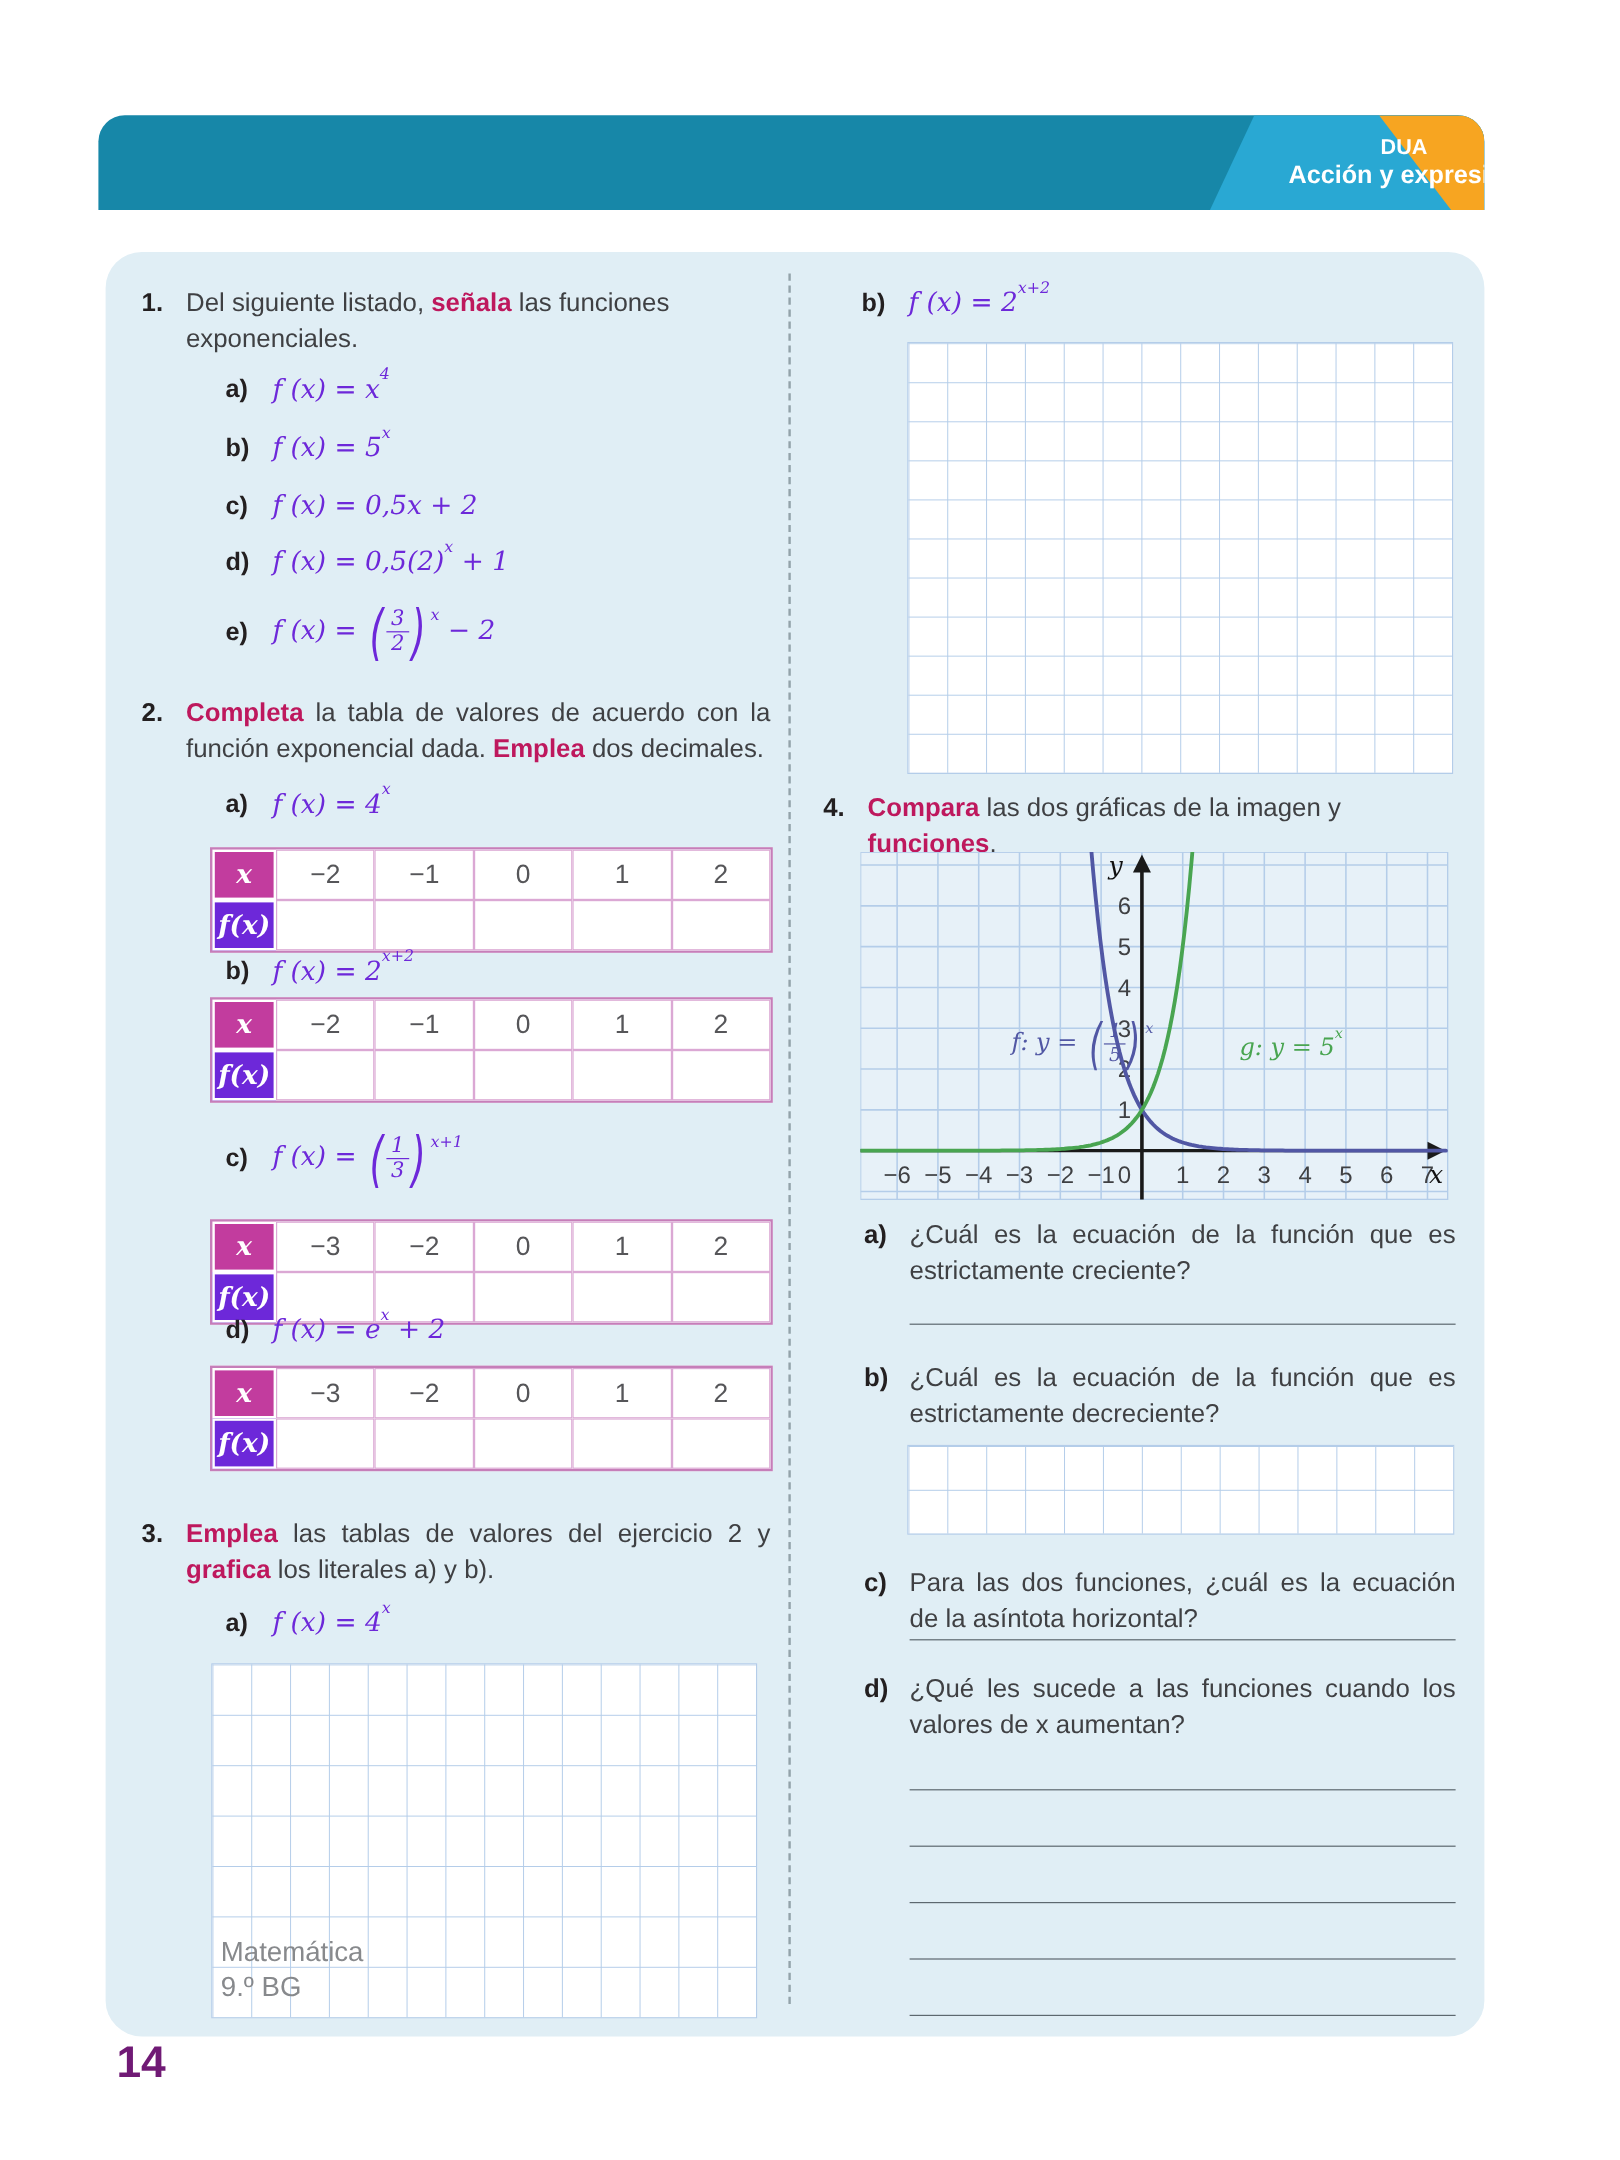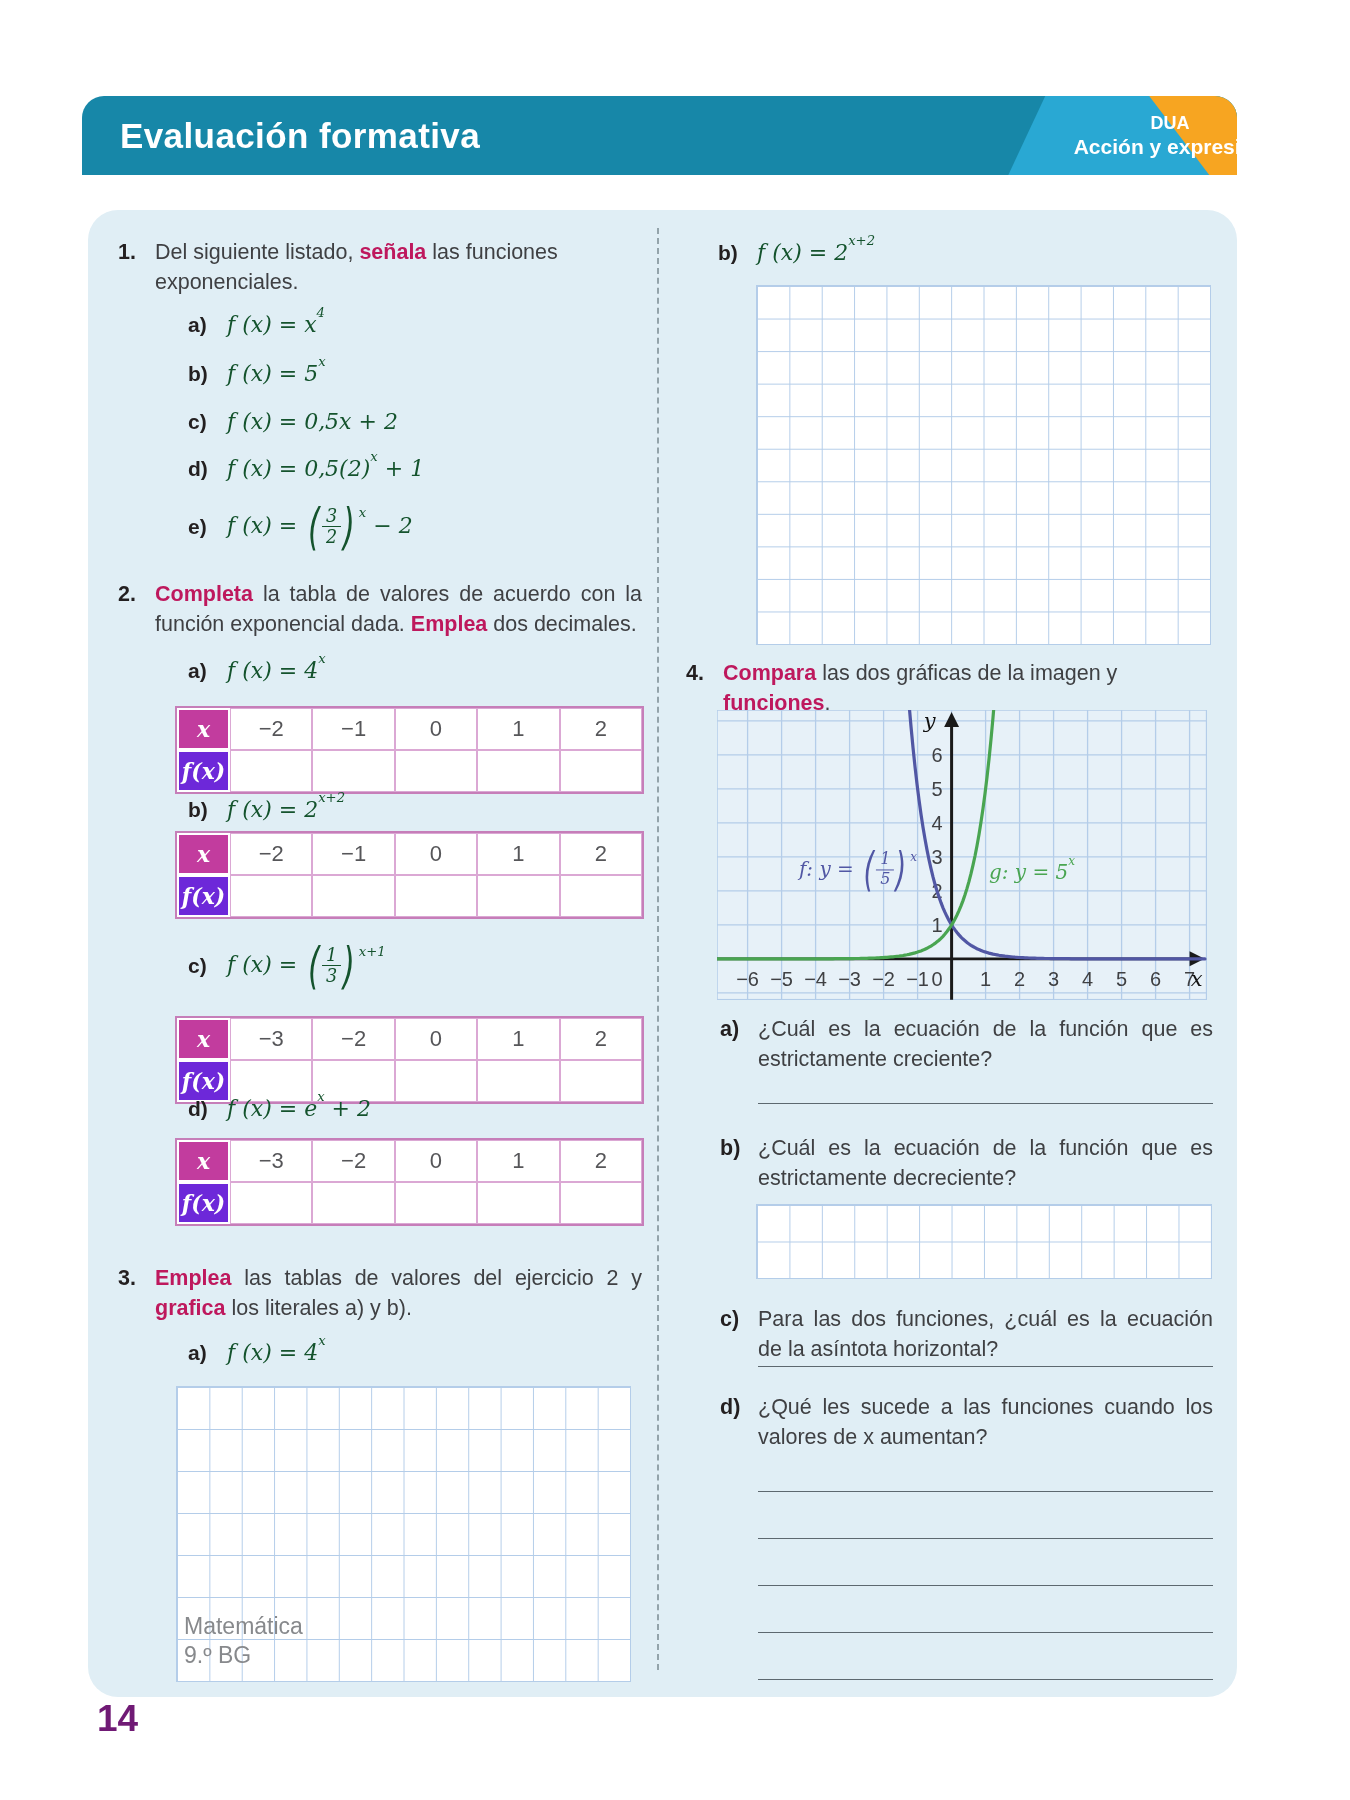--- a/index.html
+++ b/index.html
@@ -26,21 +26,21 @@
 
   
   .exhead{position:absolute;display:flex;gap:13px;font-size:21.5px;line-height:30px;color:#3f4043;}
   .exhead .num{font-weight:700;color:#231f20;flex:0 0 24px;}
   .exhead .txt{flex:1;}
   .exhead .txt b, .qrow .txt b{color:#be185d;}
   .just .txt{text-align:justify;}
 
   .mathrow{position:absolute;display:flex;align-items:center;gap:15px;}
   .mathrow .lab{font-weight:700;color:#231f20;font-size:21px;flex:0 0 24px;}
-  .math{font-family:"DejaVu Serif",serif;font-style:italic;font-size:22px;color:#14532d;}
+  .math{font-family:"DejaVu Serif",serif;font-style:italic;font-size:22px;color:#6d28d9;}
   .math sup, .clabel sup{font-size:.6em;position:relative;top:-.55em;letter-spacing:0;}
 
   .frac{display:inline-flex;align-items:center;vertical-align:middle;}
   .frac .par{font-family:"DejaVu Sans",sans-serif;font-weight:100;font-size:2.3em;line-height:.85;transform:scaleX(.6);}
   .frac .stk{display:inline-flex;flex-direction:column;align-items:center;line-height:1.05;font-size:.8em;margin:0 -2px;}
   .frac .nmr{padding:0 4px 1px;}
   .frac .dnm{border-top:1.6px solid currentColor;padding:1px 4px 0;}
 
   
   .vtable{position:absolute;display:grid;grid-template-columns:53px repeat(5,82.4px);
@@ -60,37 +60,36 @@
   .qrow{position:absolute;display:flex;gap:14px;font-size:21.5px;line-height:30px;color:#3f4043;}
   .qrow .lab{font-weight:700;color:#231f20;flex:0 0 24px;}
   .qrow .txt{flex:1;text-align:justify;hyphens:manual;}
   .alines{position:absolute;display:flex;flex-direction:column;}
   .aline{height:0;border-top:1.6px solid #5d686f;margin-bottom:46px;}
 
   
   .chart{position:absolute;left:717px;top:710px;}
   .chart svg{display:block;}
   .clabel{position:absolute;transform:translate(-50%,-50%);font-family:"DejaVu Serif",serif;
-          font-style:italic;font-size:20px;white-space:nowrap;}
+          font-style:italic;font-size:20px;white-space:nowrap;margin-left:44px;}
   .tick{font-family:"Liberation Sans",sans-serif;font-size:20px;fill:#3f4043;}
   .axlab{font-family:"DejaVu Serif",serif;font-style:italic;font-size:21px;fill:#111;}
 
   
   .footer-num{position:absolute;left:97px;top:1698px;font-size:37px;font-weight:700;color:#701a75;}
   .footer-meta{position:absolute;left:184px;top:1612px;font-size:23px;color:#87898c;line-height:29px;}
 </style>
 </head>
 <body>
 
 <div class="page">
 
   <div class="band">
     <div class="cyan"></div>
     <div class="orange"></div>
-    <h1>Evaluación formativa</h1>
     <div class="dua">
       <div class="t1">DUA</div>
       <div class="t2">Acción y expresión</div>
     </div>
   </div>
 
   <div class="panel"></div>
   <div class="divider"></div>
 
   <div class="exhead" style="left:118px;top:237px;width:524px;">

